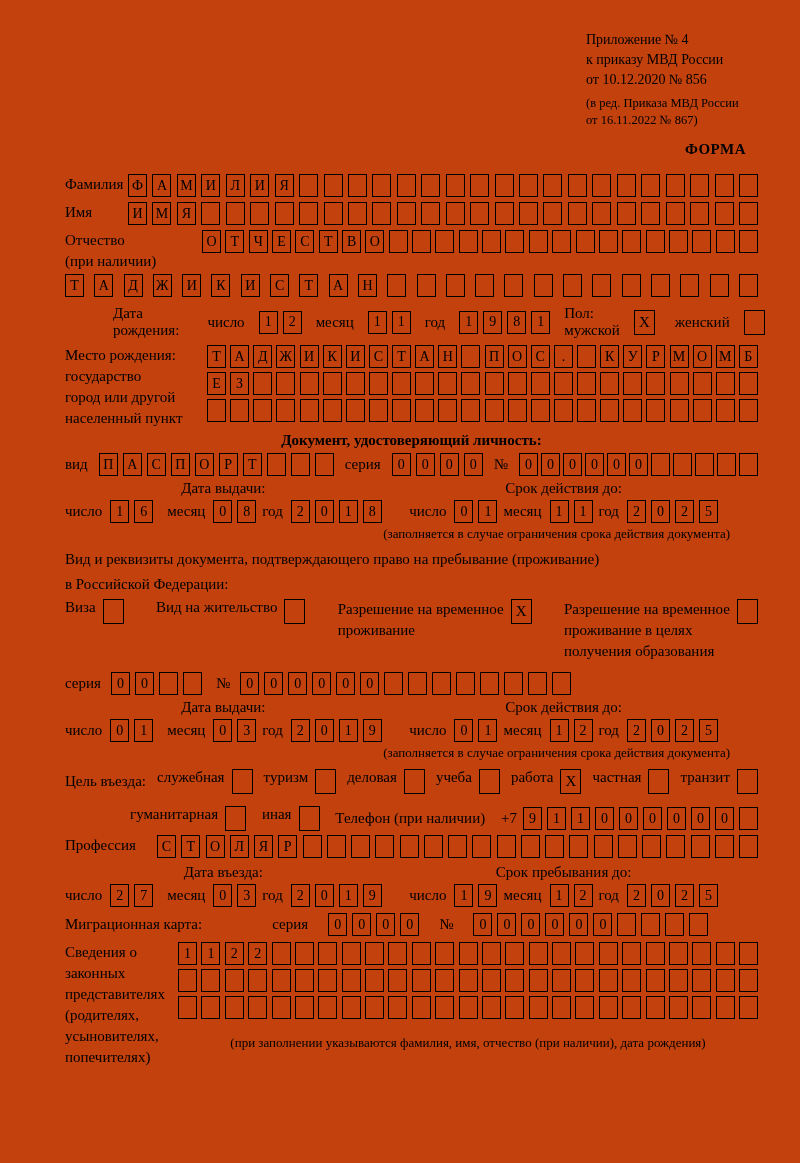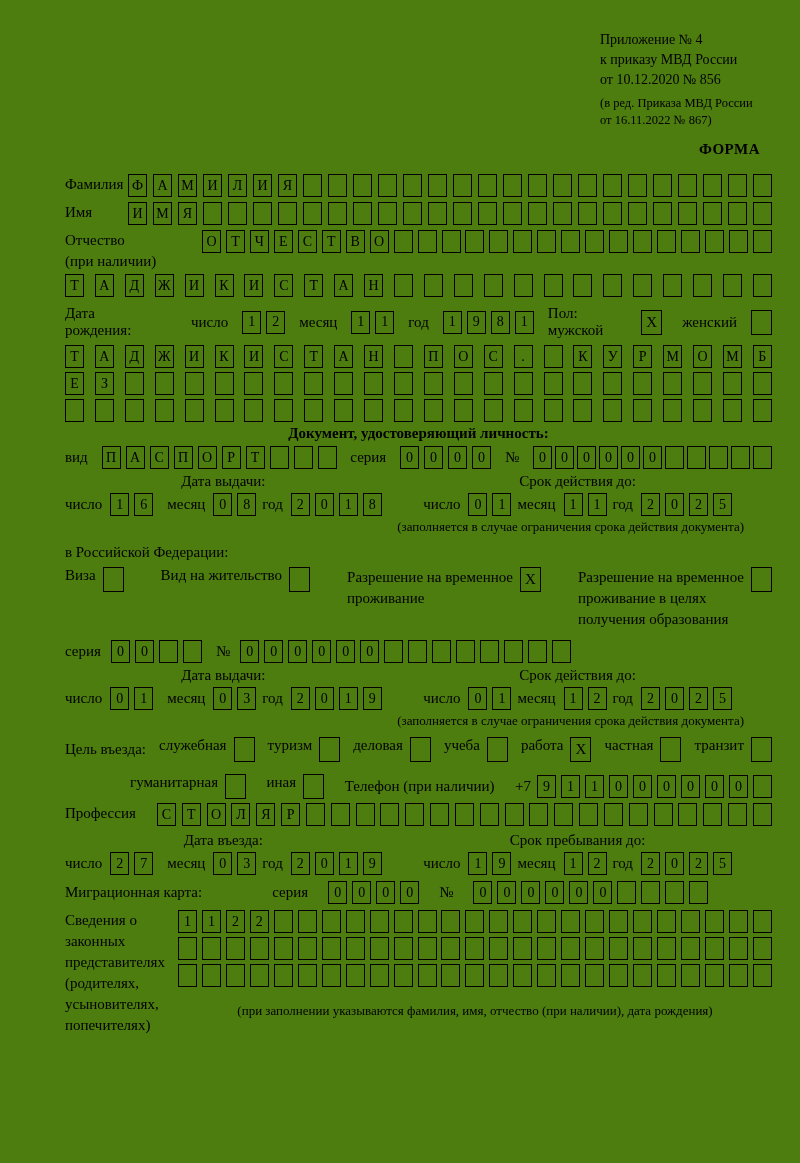--- a/index.html
+++ b/index.html
@@ -1,20 +1,20 @@
 <!DOCTYPE html>
 <html><head>
 <meta charset="utf-8">
 <style>
   * { margin:0; padding:0; box-sizing:border-box; }
   html,body { background:#fff; }
   .page {
-    width:800px; height:1163px; background:#4d7c0f; color:#000;
+    width:800px; height:1163px; background:#c2410c; color:#000;
     font-family:"Liberation Serif","DejaVu Serif",serif;
-    font-size:15px; padding:30px 28px 0 65px; overflow:hidden; position:relative;
+    font-size:15px; padding:30px 42px 0 65px; overflow:hidden; position:relative;
   }
   
   .top-right { margin-left:auto; width:172px; line-height:20px; font-size:14px; }
   .top-right .amendment { margin-top:5px; font-size:12.5px; line-height:17px; }
   .forma { text-align:right; font-weight:bold; font-size:15px; margin-top:12px; padding-right:12px; letter-spacing:.5px; }
   
   .title { text-align:center; font-weight:bold; font-size:16.5px; line-height:22px; margin-top:16px; }
   .blank-line { display:inline-block; width:58px; height:13px; border-bottom:2.5px solid #333; margin-left:10px; }
   .section-heading { text-align:center; font-weight:bold; font-size:15px; margin-top:22px; }
   
@@ -187,21 +187,21 @@
         <span class="cell"></span>
         <span class="cell"></span>
         <span class="cell"></span>
         <span class="cell"></span>
         <span class="cell"></span>
         <span class="cell"></span>
         <span class="cell"></span>
       </span>
   </div>
 
-  <div class="line mt8" style="align-items:center; gap:14px;">
+  <div class="line mt8" style="align-items:center; gap:14px;margin-left:48px;">
     <span>Дата рождения:</span>
     <span style="width:10px;"></span>
     <span>число</span>
     <span class="cells">
         <span class="cell">1</span>
         <span class="cell">2</span>
       </span>
     <span>месяц</span>
     <span class="cells">
         <span class="cell">1</span>
@@ -214,20 +214,26 @@
         <span class="cell">8</span>
         <span class="cell">1</span>
       </span>
     <span>Пол: мужской</span>
     <span class="checkbox">X</span>
     <span style="margin-left:6px;">женский</span>
     <span class="checkbox"></span>
   </div>
 
   <div class="line mt6">
+    <span class="lblcol w142">
+      <div>Место рождения:</div>
+      <div>государство</div>
+      <div>город или другой</div>
+      <div>населенный пункт</div>
+    </span>
     <span class="stackrows">
       <span class="cells grow">
           <span class="cell">Т</span>
           <span class="cell">А</span>
           <span class="cell">Д</span>
           <span class="cell">Ж</span>
           <span class="cell">И</span>
           <span class="cell">К</span>
           <span class="cell">И</span>
           <span class="cell">С</span>
@@ -384,20 +390,21 @@
             <span class="cell">0</span>
             <span class="cell">2</span>
             <span class="cell">5</span>
           </span>
       </div>
     </div>
   </div>
   <div class="validity-note">(заполняется в случае ограничения срока действия документа)</div>
 
   <div class="para">
+    <div>Вид и реквизиты документа, подтверждающего право на пребывание (проживание)</div>
     <div>в Российской Федерации:</div>
   </div>
 
   <div class="row-sb" style="align-items:flex-start; margin-top:2px;">
     <span class="pair">
       <span>Виза</span>
       <span class="checkbox"></span>
     </span>
     <span class="pair">
       <span>Вид на жительство</span>

